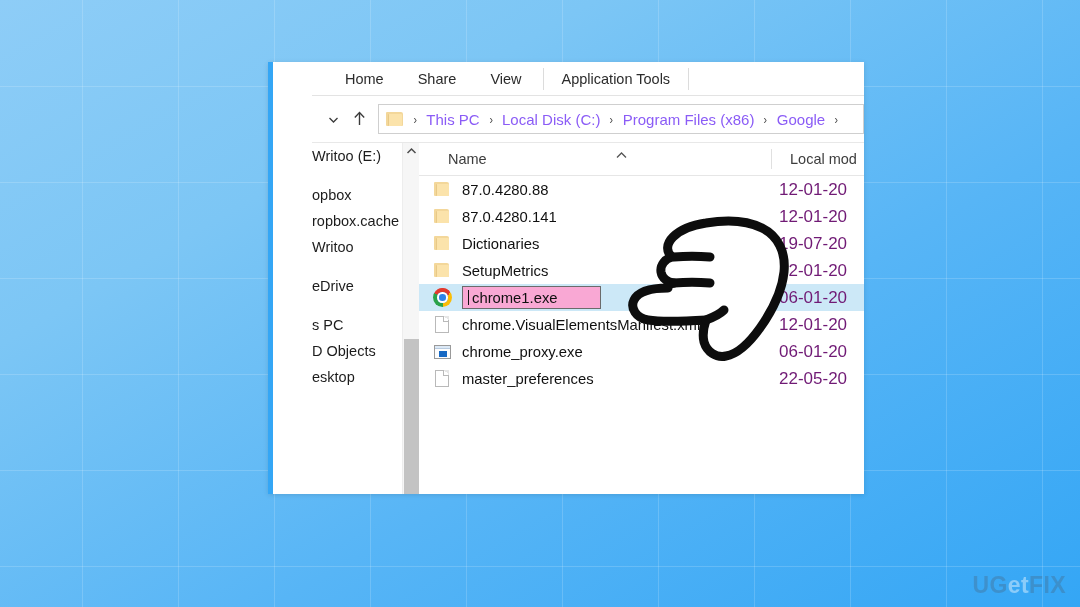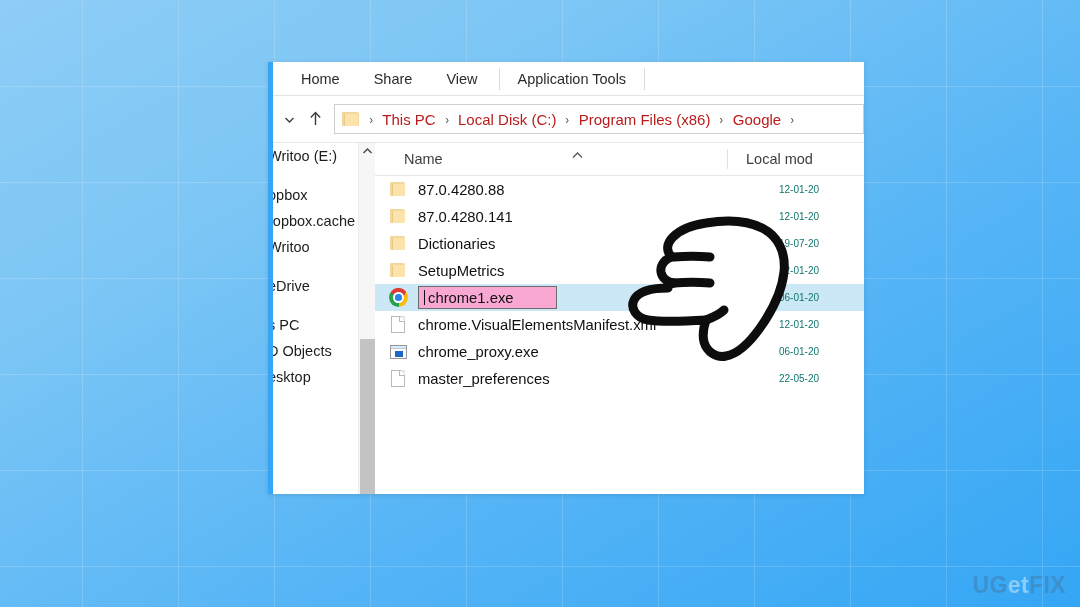--- a/index.html
+++ b/index.html
@@ -49,20 +49,21 @@
     position: absolute;
     left: 268px;
     top: 62px;
     width: 596px;
     height: 432px;
     background: #ffffff;
     box-shadow: 0 1px 5px rgba(0,0,0,0.12);
     overflow: hidden;
     display: flex;
     flex-direction: column;
+    padding-left: 44px;
   }
   
   #window-left-strip {
     position: absolute;
     left: 0; top: 0; bottom: 0;
     width: 5px;
     background: #34a6f5;
     z-index: 6;
   }
 
@@ -127,21 +128,21 @@
     white-space: nowrap;
   }
   #folder-chip {
     width: 17px; height: 14px;
     flex: 0 0 17px;
     position: relative;
     margin-right: 3px;
   }
   .crumb-text {
     font-size: 15px;
-    color: #b91c1c;
+    color: #8b5cf6;
     padding: 0 2px;
   }
   .crumb-chev {
     font-size: 13px;
     color: #4a4a4a;
     padding: 0 7px;
     transform: scaleX(0.8);
   }
 
   
@@ -268,22 +269,22 @@
   .row-name {
     font-size: 14.8px;
     color: #101010;
     white-space: nowrap;
     flex: 1;
     min-width: 0;
   }
   .row-date {
     width: 85px;
     flex: 0 0 85px;
-    font-size: 10px;
-    color: #0f766e;
+    font-size: 17px;
+    color: #701a75;
     white-space: nowrap;
     overflow: hidden;
     margin-left: 14px;
   }
 
   
   #rename-box {
     display: inline-flex;
     align-items: center;
     height: 23px;

